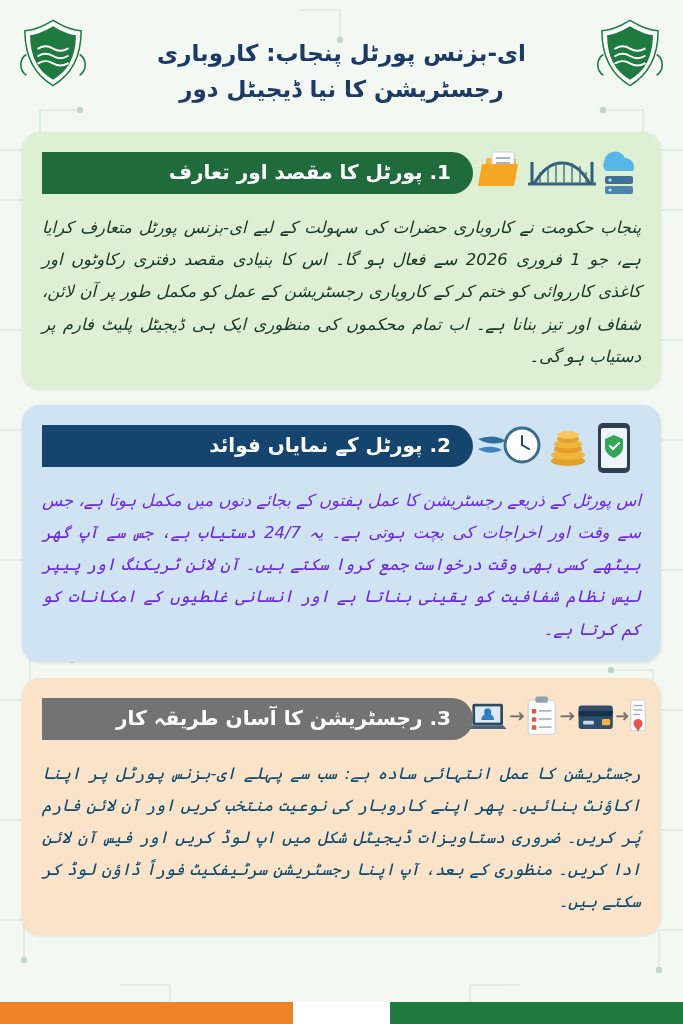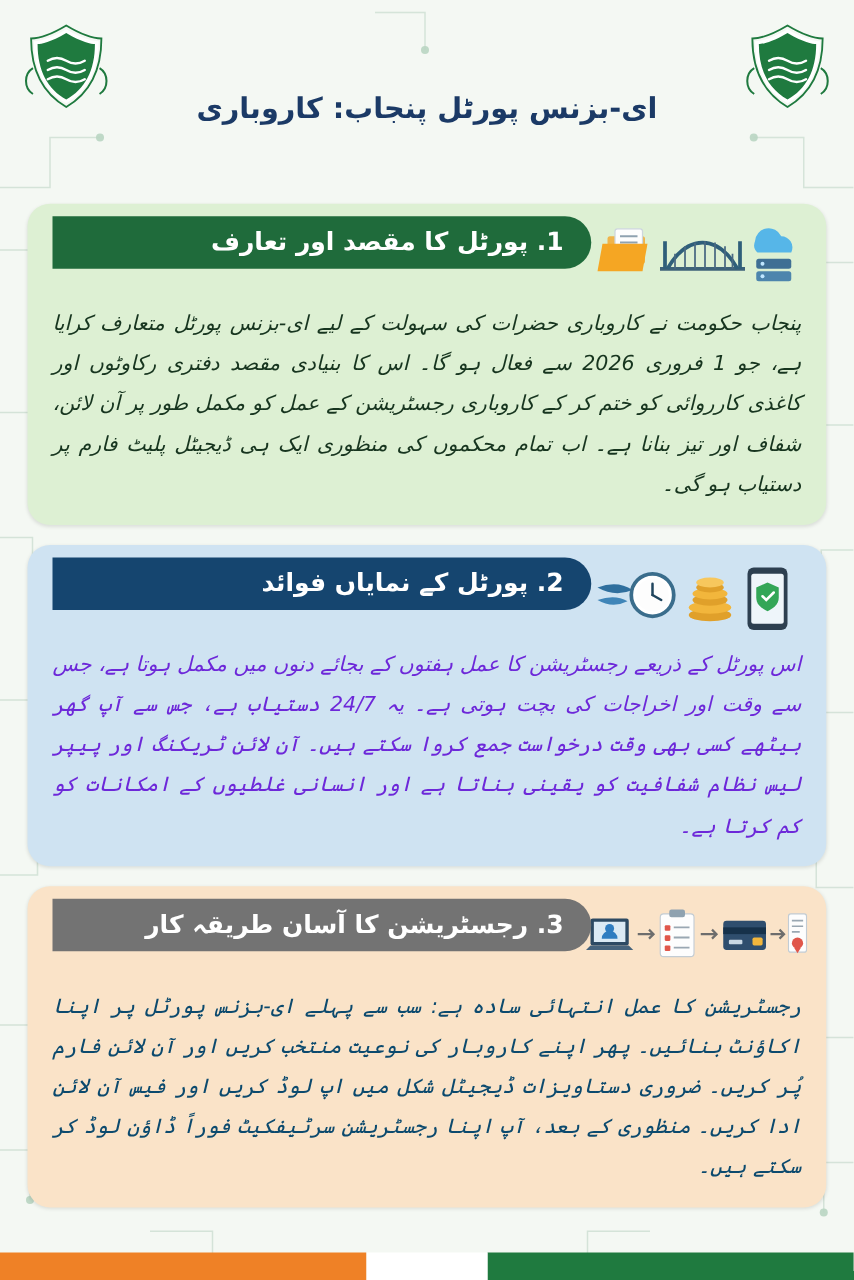--- a/index.html
+++ b/index.html
@@ -25,21 +25,21 @@
   .page {
     position: absolute;
     inset: 0;
     display: flex;
     flex-direction: column;
   }
 
   
   .header {
     position: relative;
-    height: 163px;
+    height: 132px;
     flex: 0 0 auto;
     display: flex;
     align-items: center;
     justify-content: center;
     padding: 6px 14px 0 14px;
   }
   .crest {
     width: 74px; height: 74px;
     flex: 0 0 auto;
     position: absolute;
@@ -74,21 +74,21 @@
     position: relative;
     padding: 10px 14px 16px 14px;
     box-shadow: 0 1px 3px rgba(0,0,0,0.10);
   }
   .card.green  { background: #ddf0d3; }
   .card.blue   { background: #cfe3f2; }
   .card.orange { background: #fae3c8; }
 
   .card-top {
     display: flex;
-    align-items: flex-start;
+    align-items: center;
     justify-content: space-between;
     gap: 8px;
     min-height: 62px;
   }
 
   .title-bar {
     flex: 1 1 auto;
     border-radius: 0 22px 22px 0;
     color: #ffffff;
     font-size: 20px;
@@ -208,20 +208,21 @@
         </g>
         <g stroke="#1f7a3f" stroke-width="2.2" fill="none">
           <path d="M14 52 C4 58 4 74 14 80"></path>
           <path d="M86 52 C96 58 96 74 86 80"></path>
         </g>
       </svg>
     </div>
 
     <div class="header-title">
       <div>ای-بزنس پورٹل پنجاب: کاروباری</div>
+      <div>رجسٹریشن کا نیا ڈیجیٹل دور</div>
     </div>
 
     <div class="crest right">
       <svg viewBox="0 0 100 100" width="74" height="74" aria-hidden="true">
         <g fill="none" stroke="#1f7a3f" stroke-width="2">
           <path d="M50 6 C30 18 18 20 12 20 C12 55 26 80 50 94 C74 80 88 55 88 20 C82 20 70 18 50 6 Z"></path>
         </g>
         <path d="M50 10 C31 21 20 23 15 23 C15 55 28 78 50 90 C72 78 85 55 85 23 C80 23 69 21 50 10 Z" fill="#ffffff"></path>
         <path d="M50 14 C33 24 23 26 19 26 C19 55 30 75 50 86 C70 75 81 55 81 26 C77 26 67 24 50 14 Z" fill="#1f7a3f"></path>
         <g stroke="#ffffff" stroke-width="2.6" fill="none" stroke-linecap="round">

